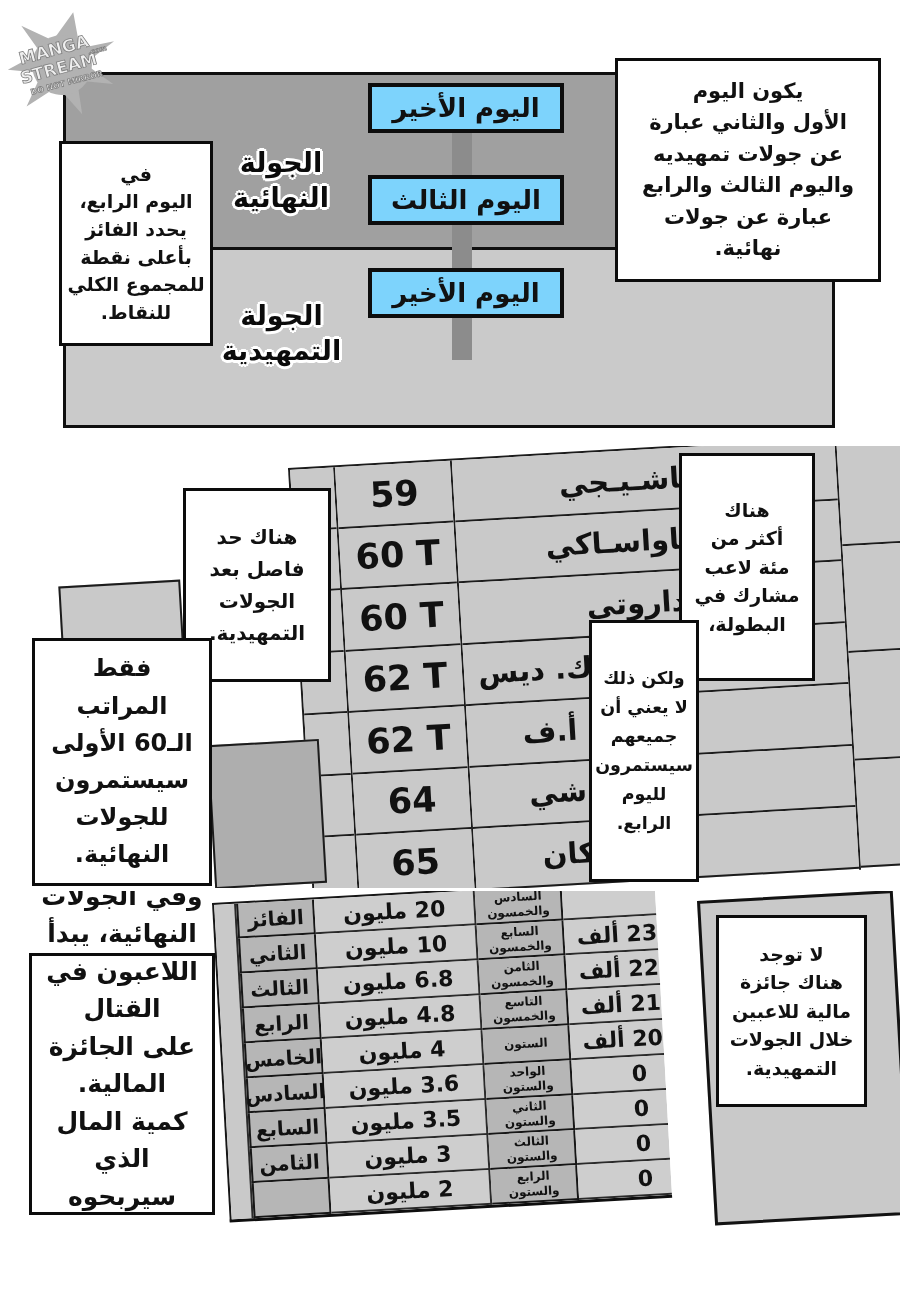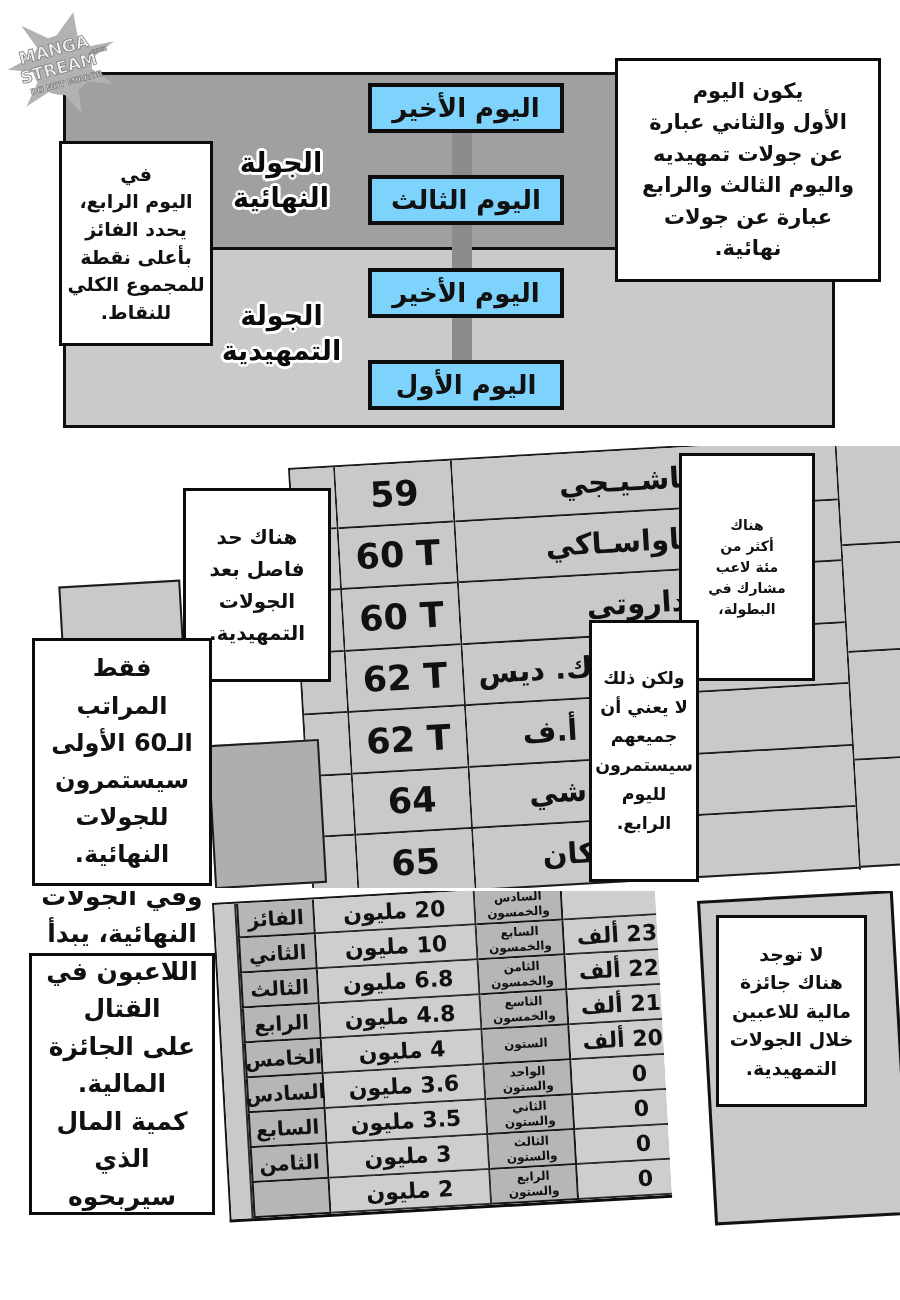--- a/index.html
+++ b/index.html
@@ -89,21 +89,20 @@
   <div class="band tex" id="band-final"></div>
   <div class="band tex" id="band-prelim"></div>
 
   <div class="connector tex" style="top:58px;height:42px;"></div>
   <div class="connector tex" style="top:150px;height:43px;"></div>
   <div class="connector tex" style="top:243px;height:42px;"></div>
 
   <div class="day-box tex" style="top:8px;">اليوم الأخير</div>
   <div class="day-box tex" style="top:100px;">اليوم الثالث</div>
   <div class="day-box tex" style="top:193px;">اليوم الأخير</div>
-  <div class="day-box tex" style="top:285px;">اليوم الأول</div>
 
   <div class="band-label" style="left:150px;top:70px;width:130px;">الجولة
 النهائية</div>
   <div class="band-label" style="left:143px;top:223px;width:145px;">الجولة
 التمهيدية</div>
 </div>
 
 <div class="bubble" style="left:615px;top:15px;width:266px;height:224px;font-size:21px;line-height:1.5;margin-top:43px;">يكون اليوم
 الأول والثاني عبارة
 عن جولات تمهيديه
@@ -176,21 +175,21 @@
   <div class="bubble" style="left:183px;top:42px;width:148px;height:194px;font-size:20px;line-height:1.6;">هناك حد
 فاصل بعد
 الجولات
 التمهيدية.</div>
   <div class="bubble" style="left:32px;top:192px;width:180px;height:248px;font-size:24px;line-height:1.55;">فقط
 المراتب
 الـ60 الأولى
 سيستمرون
 للجولات
 النهائية.</div>
-  <div class="bubble" style="left:679px;top:7px;width:136px;height:228px;font-size:14px;line-height:1.5;">هناك
+  <div class="bubble" style="left:679px;top:7px;width:136px;height:228px;font-size:19px;line-height:1.5;">هناك
 أكثر من
 مئة لاعب
 مشارك في
 البطولة،</div>
   <div class="bubble" style="left:589px;top:174px;width:110px;height:262px;font-size:17.5px;line-height:1.65;border-width:3px;">ولكن ذلك
 لا يعني أن
 جميعهم
 سيستمرون
 لليوم الرابع.</div>
 </div>

